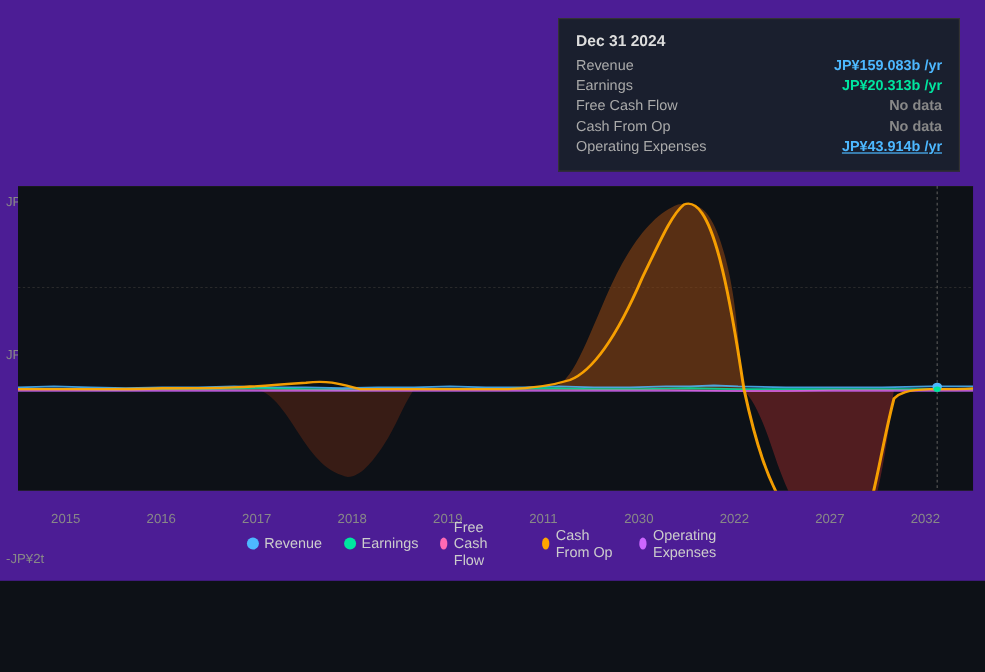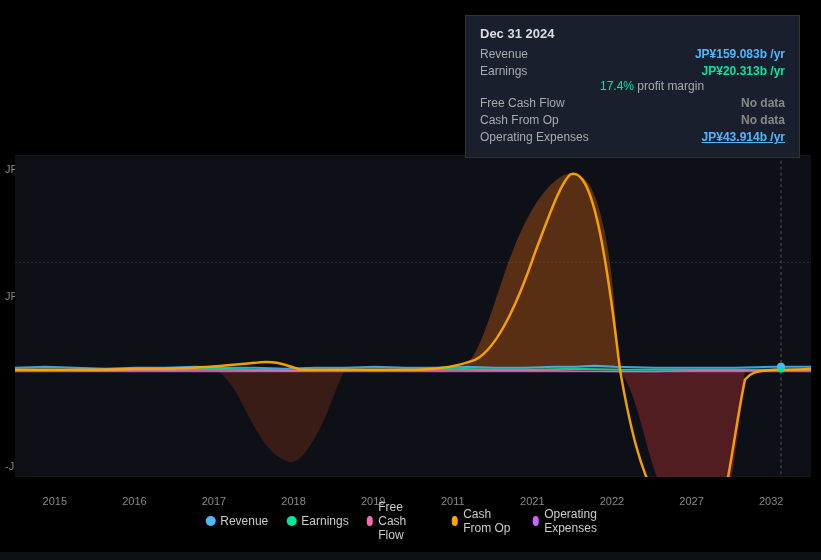--- a/index.html
+++ b/index.html
@@ -8,23 +8,23 @@
       width: 821px;
       height: 560px;
       overflow: hidden;
       font-family: Arial, sans-serif;
       color: #ccc;
       position: relative;
     }
 
     .chart-container {
       width: 821px;
-      height: 552px;
+      height: 484px;
       position: relative;
-      background: #000000;
+      background: #4c1d95;
     }
 
     
     .tooltip {
       position: absolute;
       top: 15px;
       left: 465px;
       background: #1a1f2e;
       border: 1px solid #333;
       padding: 10px 14px;
@@ -167,23 +167,20 @@
     <div class="tooltip-row">
       <span class="label">Revenue</span>
       <span class="value">JP¥159.083b /yr</span>
     </div>
 
     <div class="tooltip-row">
       <span class="label">Earnings</span>
       <span class="value earnings">JP¥20.313b /yr</span>
     </div>
 
-    <div class="profit-margin">
-      <span>17.4%</span> profit margin
-    </div>
 
     <div class="tooltip-row">
       <span class="label">Free Cash Flow</span>
       <span class="value nodata">No data</span>
     </div>
 
     <div class="tooltip-row">
       <span class="label">Cash From Op</span>
       <span class="value nodata">No data</span>
     </div>
@@ -232,21 +229,21 @@
     </svg>
   </div>
 
   <div class="x-axis">
     <div class="x-label">2015</div>
     <div class="x-label">2016</div>
     <div class="x-label">2017</div>
     <div class="x-label">2018</div>
     <div class="x-label">2019</div>
     <div class="x-label">2011</div>
-    <div class="x-label">2021</div>
+    <div class="x-label">2030</div>
     <div class="x-label">2022</div>
     <div class="x-label">2027</div>
     <div class="x-label">2032</div>
   </div>
 
   <div class="legend">
     <div class="legend-item">
       <div class="legend-dot" style="background:#4db8ff;"></div>
       <span>Revenue</span>
     </div>

